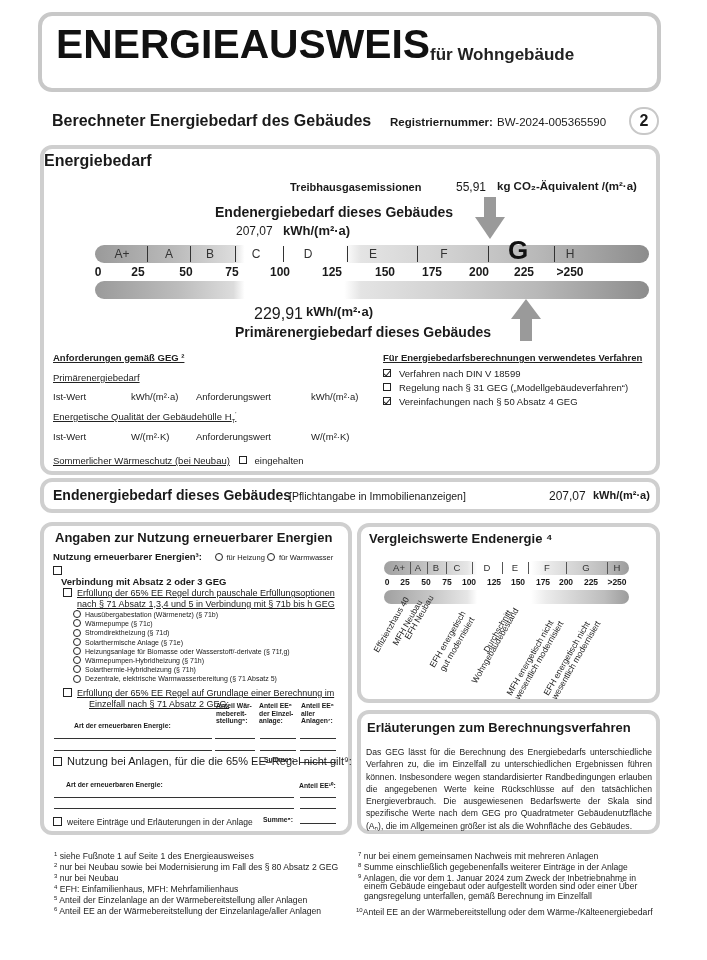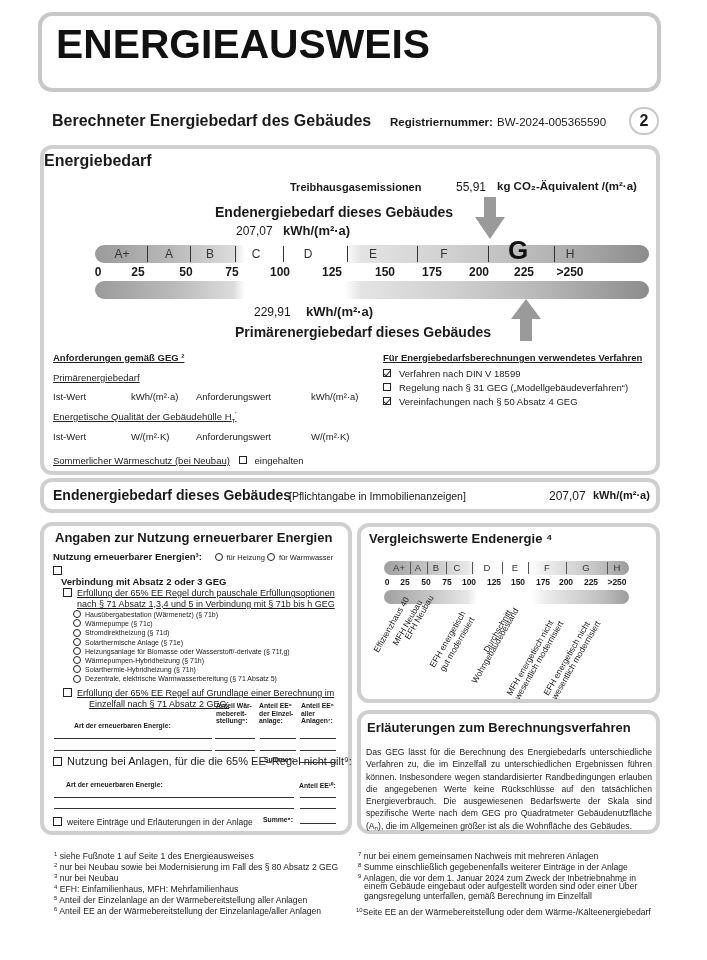--- a/index.html
+++ b/index.html
@@ -77,20 +77,21 @@
   .expl-text { position: absolute; left: 366px; top: 746px; width: 286px; font-size: 8.6px; line-height: 12.3px; text-align: justify; color: #222; }
 
   .fn { position: absolute; font-size: 8.6px; line-height: 10px; color: #222; white-space: nowrap; }
   .fn sup { font-size: 6px; vertical-align: 3px; }
 </style>
 </head>
 <body>
 
 <div class="title-box">
   <div class="title-main">ENERGIEAUSWEIS</div>
+  <div class="title-sub">für Wohngebäude</div>
 </div>
 
 <div class="section-head">Berechneter Energiebedarf des Gebäudes</div>
 <div class="reg-label">Registriernummer:</div>
 <div class="reg-value">BW-2024-005365590</div>
 <div class="page-badge">2</div>
 
 <div class="panel" style="left:40px; top:145px; width:620px; height:330px;"></div>
 <div class="panel-title" style="left:44px; top:152px;">Energiebedarf</div>
 
@@ -138,21 +139,21 @@
 <div class="tick" style="left:524px;">225</div>
 <div class="tick" style="left:570px;">&gt;250</div>
 
 <div class="scale-bar2"></div>
 
 <svg class="arrow-up" style="left:511px; top:299px;" width="30" height="42" viewBox="0 0 30 42">
   <polygon points="15,0 30,20 0,20" fill="#9a9a9a"></polygon>
   <rect x="9" y="19" width="12" height="23" fill="#9a9a9a"></rect>
 </svg>
 
-<div class="abs" style="left:254px; top:305px; font-size:12px;">229,91</div>
+<div class="abs" style="left:254px; top:305px; font-size:16px;">229,91</div>
 <div class="abs" style="left:306px; top:304px; font-size:13px; font-weight:bold;">kWh/(m²·a)</div>
 <div class="abs" style="left:235px; top:324px; font-size:14px; font-weight:bold;">Primärenergiebedarf dieses Gebäudes</div>
 
 <div class="abs small ul" style="left:53px; top:352px; font-weight:bold;">Anforderungen gemäß GEG ²</div>
 <div class="abs small ul" style="left:53px; top:372px;">Primärenergiebedarf</div>
 <div class="abs small" style="left:53px; top:391px;">Ist-Wert</div>
 <div class="abs small" style="left:131px; top:391px;">kWh/(m²·a)</div>
 <div class="abs small" style="left:196px; top:391px;">Anforderungswert</div>
 <div class="abs small" style="left:311px; top:391px;">kWh/(m²·a)</div>
 
@@ -311,13 +312,13 @@
 <div class="fn" style="left:54px; top:871px;"><sup>3</sup> <span>nur bei Neubau</span></div>
 <div class="fn" style="left:54px; top:882px;"><sup>4</sup> <span>EFH: Einfamilienhaus, MFH: Mehrfamilienhaus</span></div>
 <div class="fn" style="left:54px; top:893px;"><sup>5</sup> <span>Anteil der Einzelanlage an der Wärmebereitstellung aller Anlagen</span></div>
 <div class="fn" style="left:54px; top:904px;"><sup>6</sup> <span>Anteil EE an der Wärmebereitstellung der Einzelanlage/aller Anlagen</span></div>
 
 <div class="fn" style="left:358px; top:849px;"><sup>7</sup> <span>nur bei einem gemeinsamen Nachweis mit mehreren Anlagen</span></div>
 <div class="fn" style="left:358px; top:860px;"><sup>8</sup> <span>Summe einschließlich gegebenenfalls weiterer Einträge in der Anlage</span></div>
 <div class="fn" style="left:358px; top:871px;"><sup>9</sup> <span>Anlagen, die vor dem 1. Januar 2024 zum Zweck der Inbetriebnahme in</span></div>
 <div class="fn" style="left:364px; top:881px;"><span>einem Gebäude eingebaut oder aufgestellt worden sind oder einer Über</span></div>
 <div class="fn" style="left:364px; top:891px;"><span>gangsregelung unterfallen, gemäß Berechnung im Einzelfall</span></div>
-<div class="fn" style="left:356px; top:905px;"><sup>10</sup><span>Seite EE an der Wärmebereitstellung oder dem Wärme-/Kälteenergiebedarf</span></div>
+<div class="fn" style="left:356px; top:905px;"><sup>10</sup><span>Anteil EE an der Wärmebereitstellung oder dem Wärme-/Kälteenergiebedarf</span></div>
 
 </body></html>

